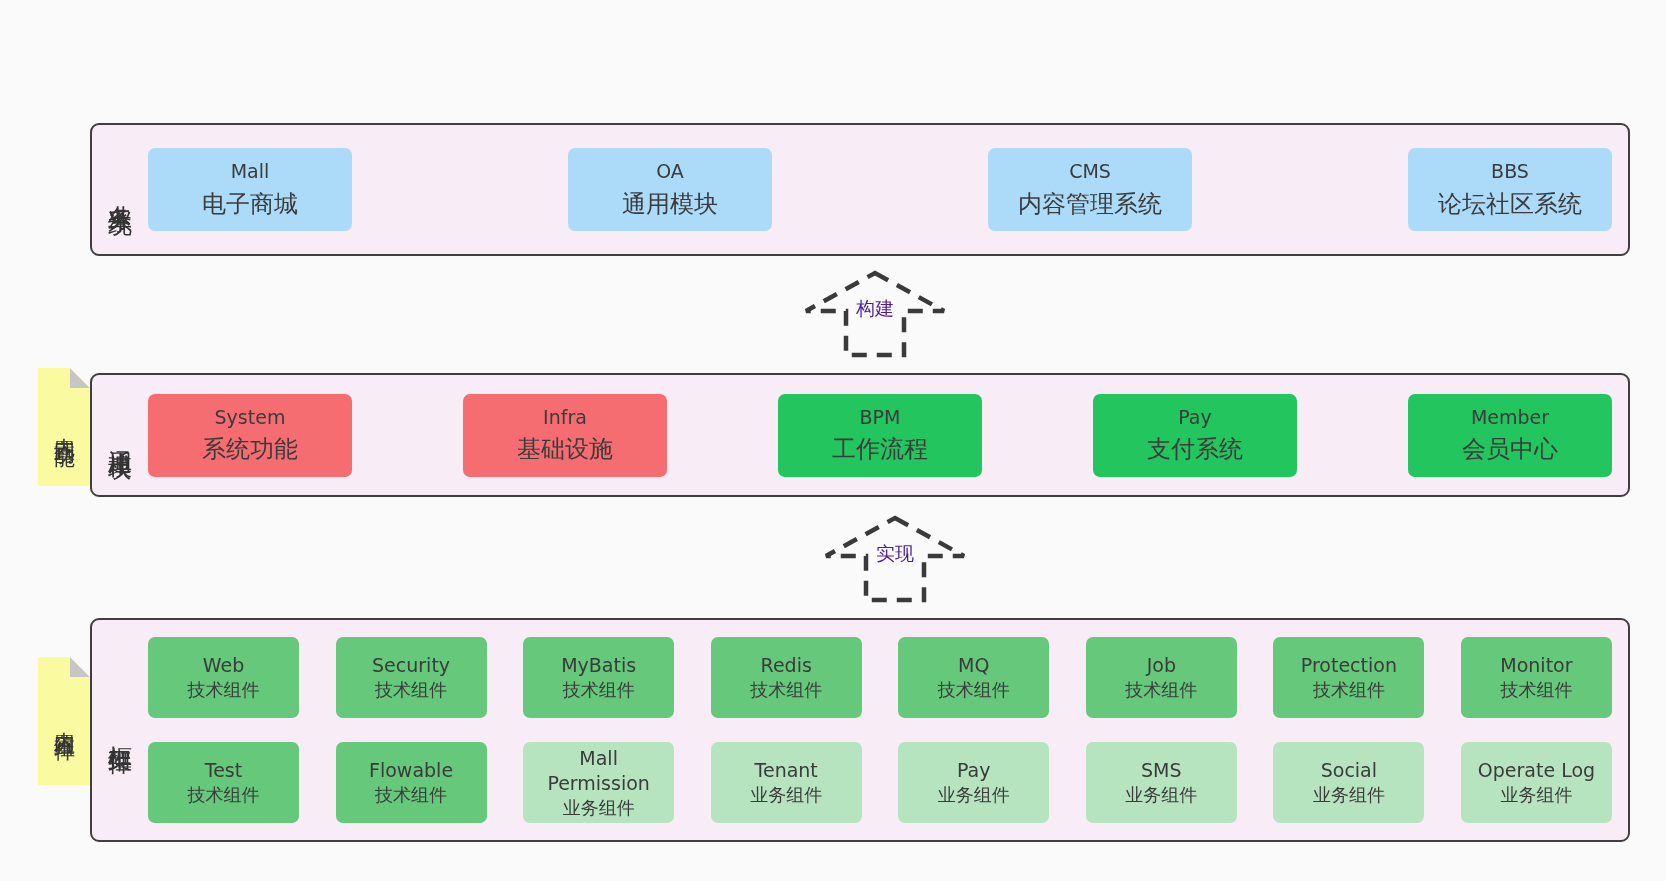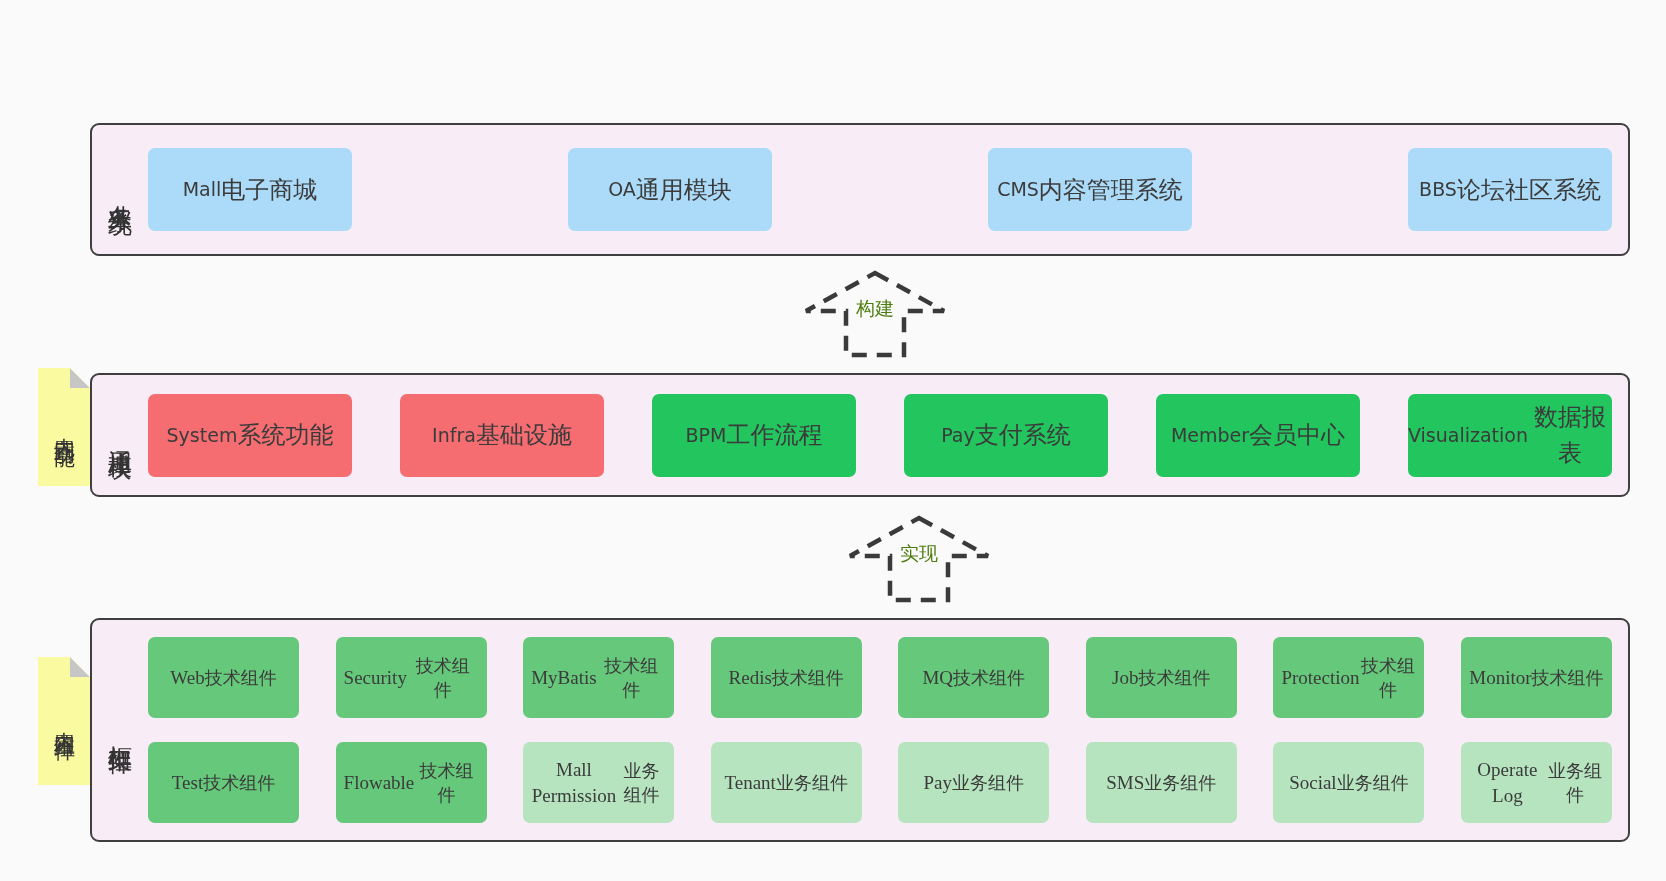--- a/index.html
+++ b/index.html
@@ -24,28 +24,28 @@
     writing-mode:vertical-rl; text-orientation:upright;
     font-size:24px; line-height:1; letter-spacing:2px; color:#333;
   }
 
   .hrow { flex:1; display:flex; justify-content:space-between; align-items:center; padding-right:16px; }
   .vcol { flex:1; display:flex; flex-direction:column; justify-content:center; gap:24px; padding-right:16px; }
   .vcol .hrow { flex:none; padding:0; }
 
   
   .box {
-    border-radius:7px; display:flex; flex-direction:row;
+    border-radius:7px; display:flex; flex-direction:column;
     align-items:center; justify-content:center; text-align:center;
   }
   .b-lg { width:204px; height:83px; }
   .b-sm { width:151px; height:81px; padding:0 8px; box-sizing:border-box; }
   .b-lg .name { font-size:19px; line-height:1.5; }
   .b-lg .sub  { font-size:24px; line-height:1.5;font-family:Liberation Serif, serif; }
-  .b-sm .name { font-size:19px; line-height:1.32;font-family:Liberation Serif, serif; }
+  .b-sm .name { font-size:19px; line-height:1.32; }
   .b-sm .sub  { font-size:18px; line-height:1.32; }
 
   .blue        { background:#abdbf8; }
   .red         { background:#f56d71; }
   .pink        { background:#22c55e; }
   .green       { background:#65c87a; }
   .green-light { background:#b6e4bf; }
 
   
   .sticky {
@@ -57,25 +57,25 @@
   #sticky-components { top:657px; height:128px; }
   .sticky::after {
     content:""; position:absolute; top:0; right:0; width:0; height:0;
     border-left:20px solid #c6c6c6; border-top:20px solid transparent;
   }
   .sticky .vtitle { font-size:21px; letter-spacing:3px; }
 
   
   .arrow-wrap { position:absolute; width:144px; height:88px; }
   #arrow-build     { left:803px; top:270px; }
-  #arrow-implement { left:847px; top:515px; }
+  #arrow-implement { left:823px; top:515px; }
   .arrow-wrap svg { display:block; }
   .arrow-label {
     position:absolute; left:50%; top:26px; transform:translateX(-50%);
-    background:#fafafa; padding:0 5px; font-size:19px; color:#4d7c0f; white-space:nowrap;
+    background:#fafafa; padding:0 5px; font-size:19px; color:#4c1d95; white-space:nowrap;
   }
 </style>
 </head>
 <body>
 
 <div class="layer" id="layer-business">
   <div class="title-col">
     <div class="vtitle">业务系统</div>
   </div>
   <div class="hrow">
@@ -127,24 +127,20 @@
       <div class="sub">工作流程</div>
     </div>
     <div class="box b-lg pink">
       <div class="name">Pay</div>
       <div class="sub">支付系统</div>
     </div>
     <div class="box b-lg pink">
       <div class="name">Member</div>
       <div class="sub">会员中心</div>
     </div>
-    <div class="box b-lg pink">
-      <div class="name">Visualization</div>
-      <div class="sub">数据报表</div>
-    </div>
   </div>
 </div>
 
 <div class="arrow-wrap" id="arrow-implement">
   <svg width="144" height="88" viewBox="0 0 144 88">
     <path d="M72 3 L141 41 L101 41 L101 85 L43 85 L43 41 L3 41 Z" fill="none" stroke="#3a3a3a" stroke-width="4.5" stroke-dasharray="15 10"></path>
   </svg>
   <span class="arrow-label">实现</span>
 </div>
 

